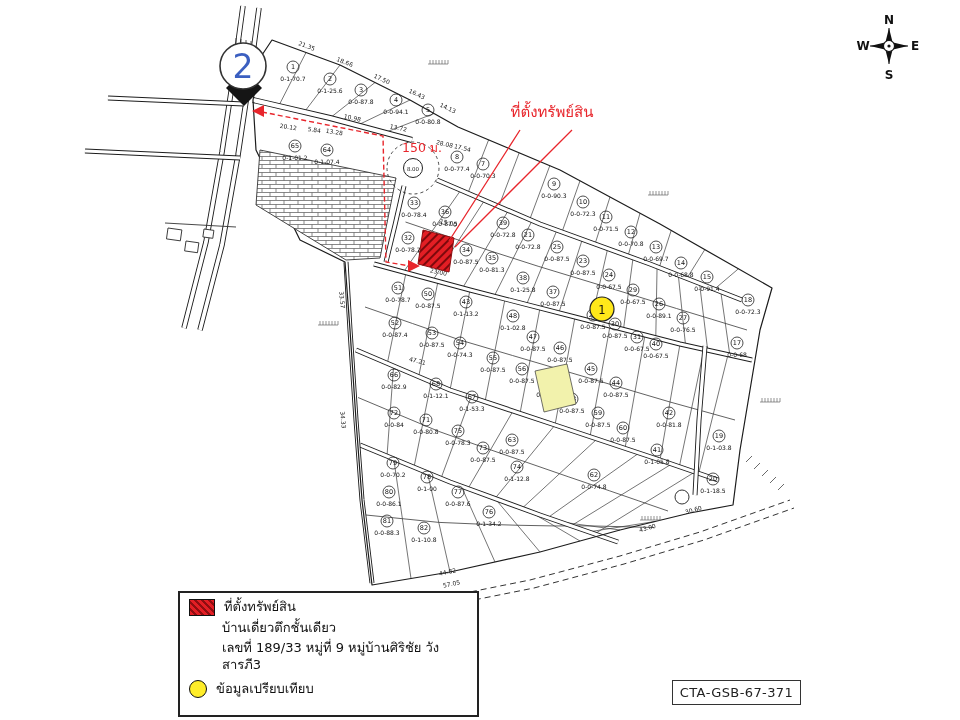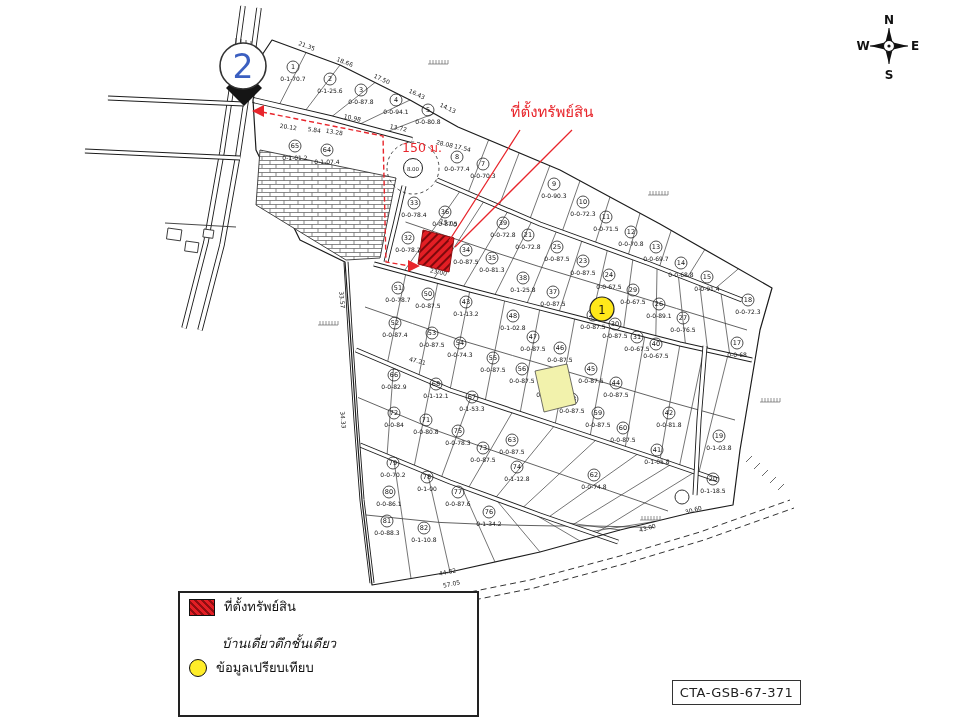--- a/index.html
+++ b/index.html
@@ -6,21 +6,21 @@
   .stage{position:relative;width:960px;height:720px;background:#ffffff;overflow:hidden;
          font-family:"DejaVu Sans","Liberation Sans",sans-serif;}
   svg{position:absolute;left:0;top:0;}
   .callout-box{position:absolute;left:496px;top:97px;width:112px;height:30px;
 ardt    border:2px solid #e8262c;background:#fff;color:#e8262c;font-size:15px;
     display:flex;align-items:center;justify-content:center;}
   .legend{position:absolute;left:178px;top:591px;width:279px;height:114px;
     border:2px solid #222;background:#fff;padding:4px 9px;font-size:13px;color:#111;line-height:1.25;}
   .lrow{display:flex;align-items:center;gap:9px;margin-top:2px;}
   .lrow.cmp{margin-top:7px;}
-  .lline{margin-left:33px;margin-top:20px;font-style:italic;}
+  .lline{margin-left:33px;margin-top:4px;}
   .sw-red{flex:0 0 auto;width:24px;height:15px;border:1px solid #111;
     background:repeating-linear-gradient(45deg,#e31e24 0 3px,#8f0d10 3px 5px);}
   .sw-yellow{flex:0 0 auto;width:16px;height:16px;border-radius:50%;background:#ffed29;border:1.4px solid #111;}
   .refbox{position:absolute;left:672px;top:680px;width:127px;height:23px;border:1.5px solid #333;
     background:#fff;color:#222;font-size:13px;letter-spacing:.4px;display:flex;align-items:center;justify-content:center;}
 </style>
 </head>
 <body>
 
 <div class="stage">
@@ -597,20 +597,21 @@
   <div class="callout-box">
     <span>ที่ตั้งทรัพย์สิน</span>
   </div>
 
   <div class="legend">
     <div class="lrow">
       <span class="sw-red"></span>
       <span>ที่ตั้งทรัพย์สิน</span>
     </div>
     <div class="lline">บ้านเดี่ยวตึกชั้นเดียว</div>
+    <div class="lline">เลขที่ 189/33 หมู่ที่ 9 หมู่บ้านศิริชัย วังสารภี3</div>
     <div class="lrow cmp">
       <span class="sw-yellow"></span>
       <span>ข้อมูลเปรียบเทียบ</span>
     </div>
 
   </div>
 
   <div class="refbox">
     <span>CTA-GSB-67-371</span>
   </div>

